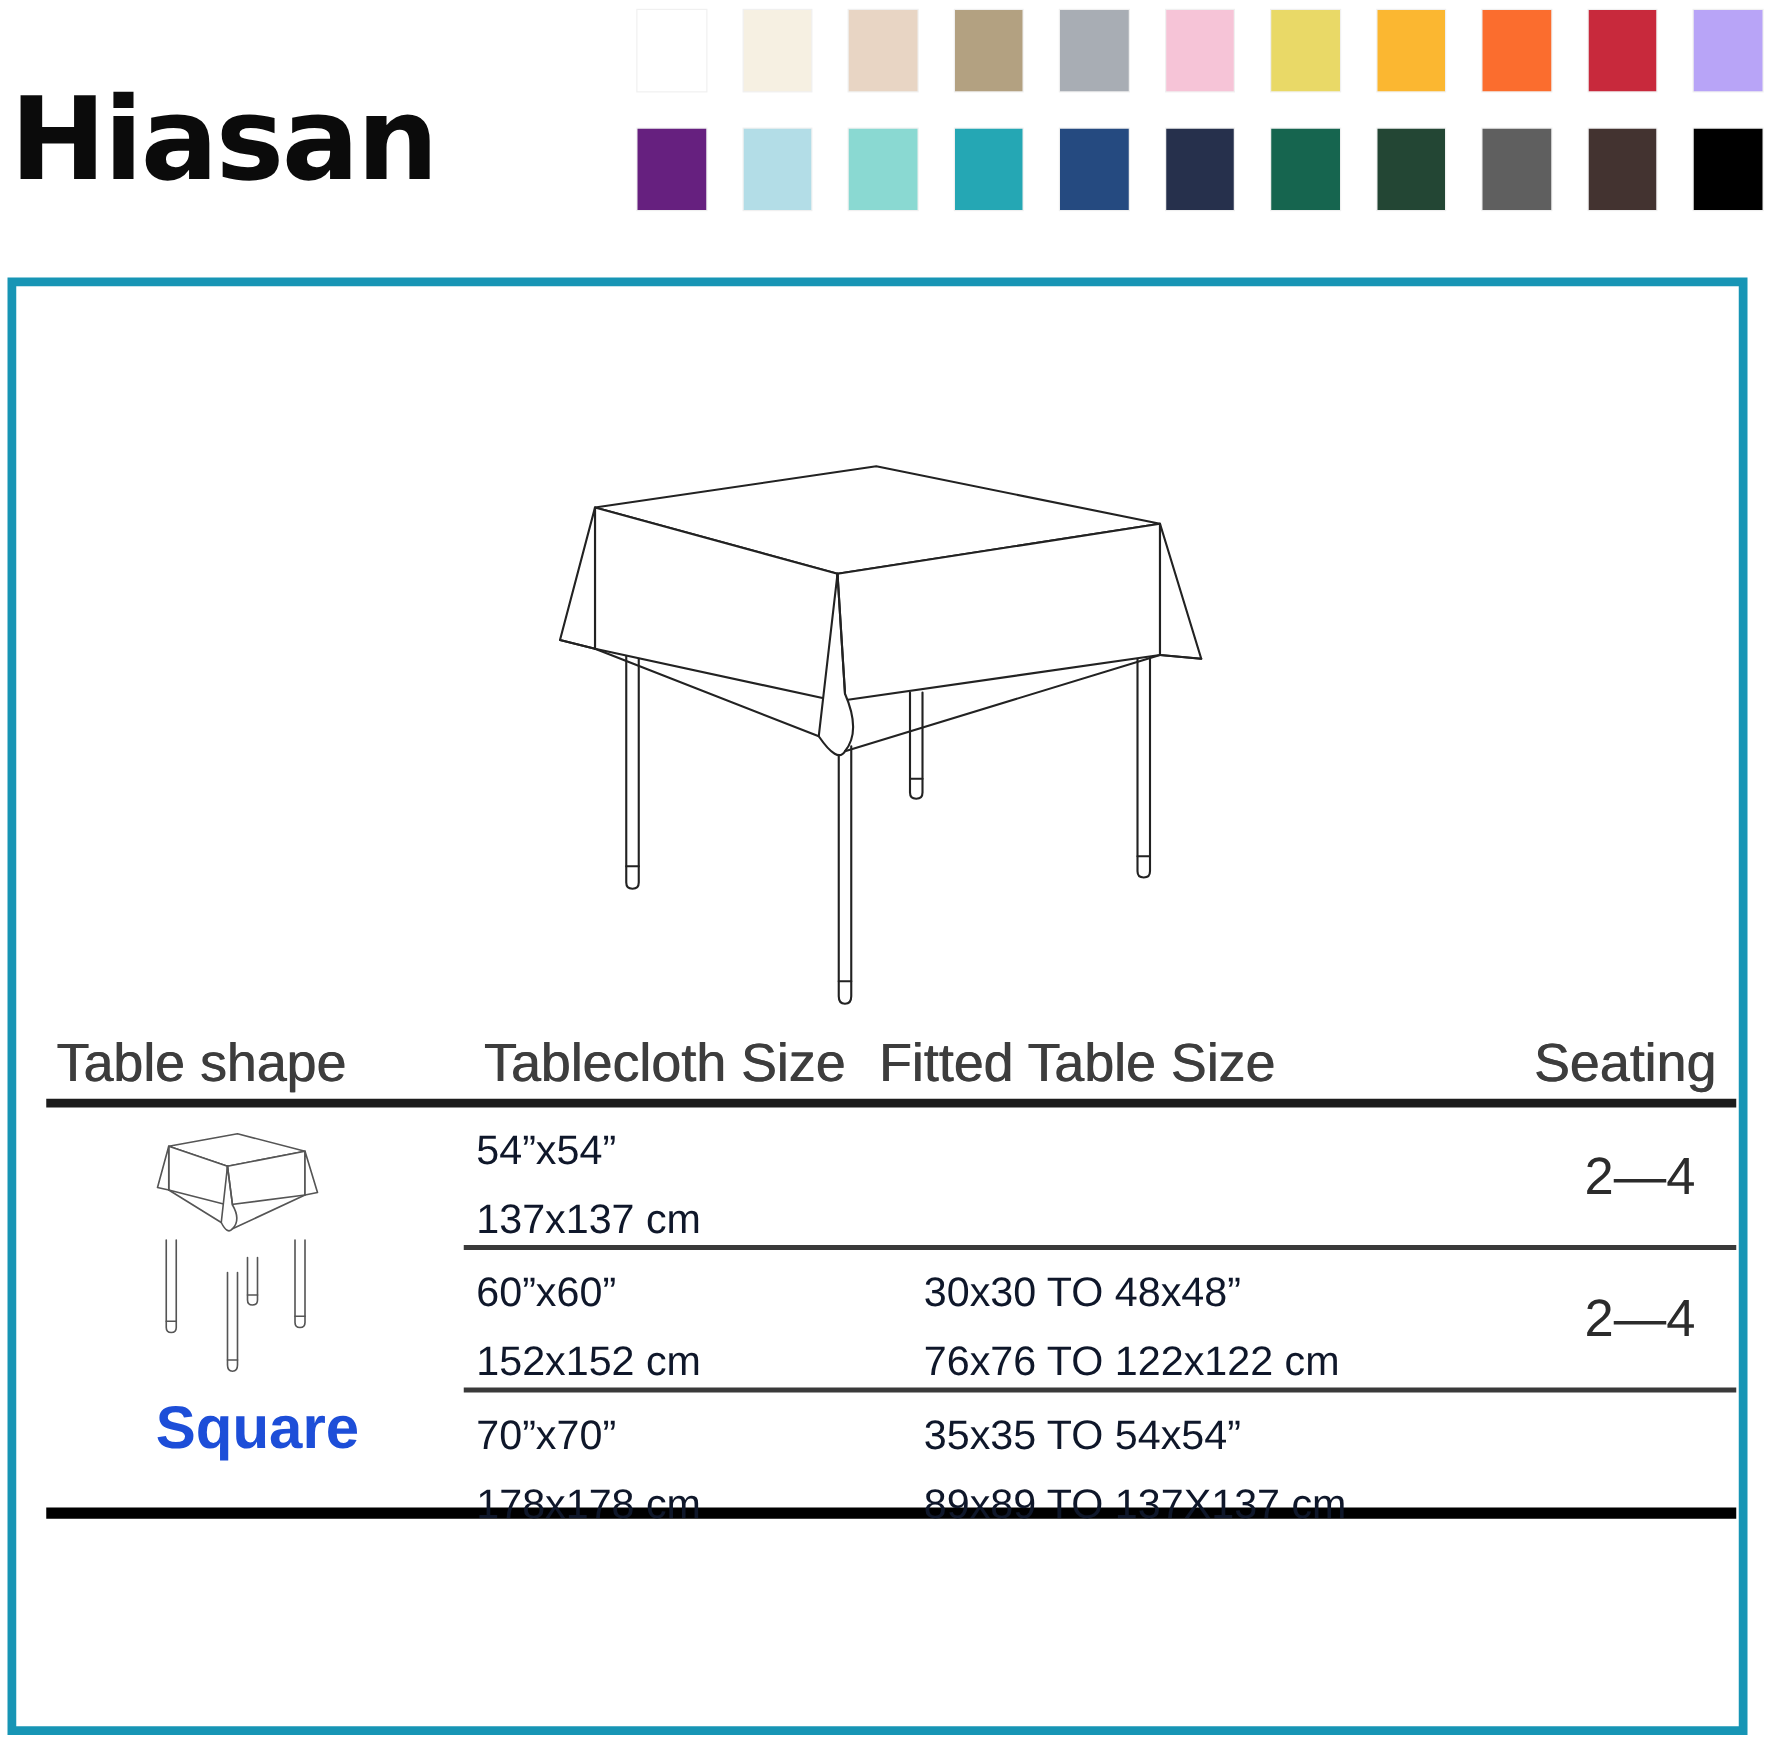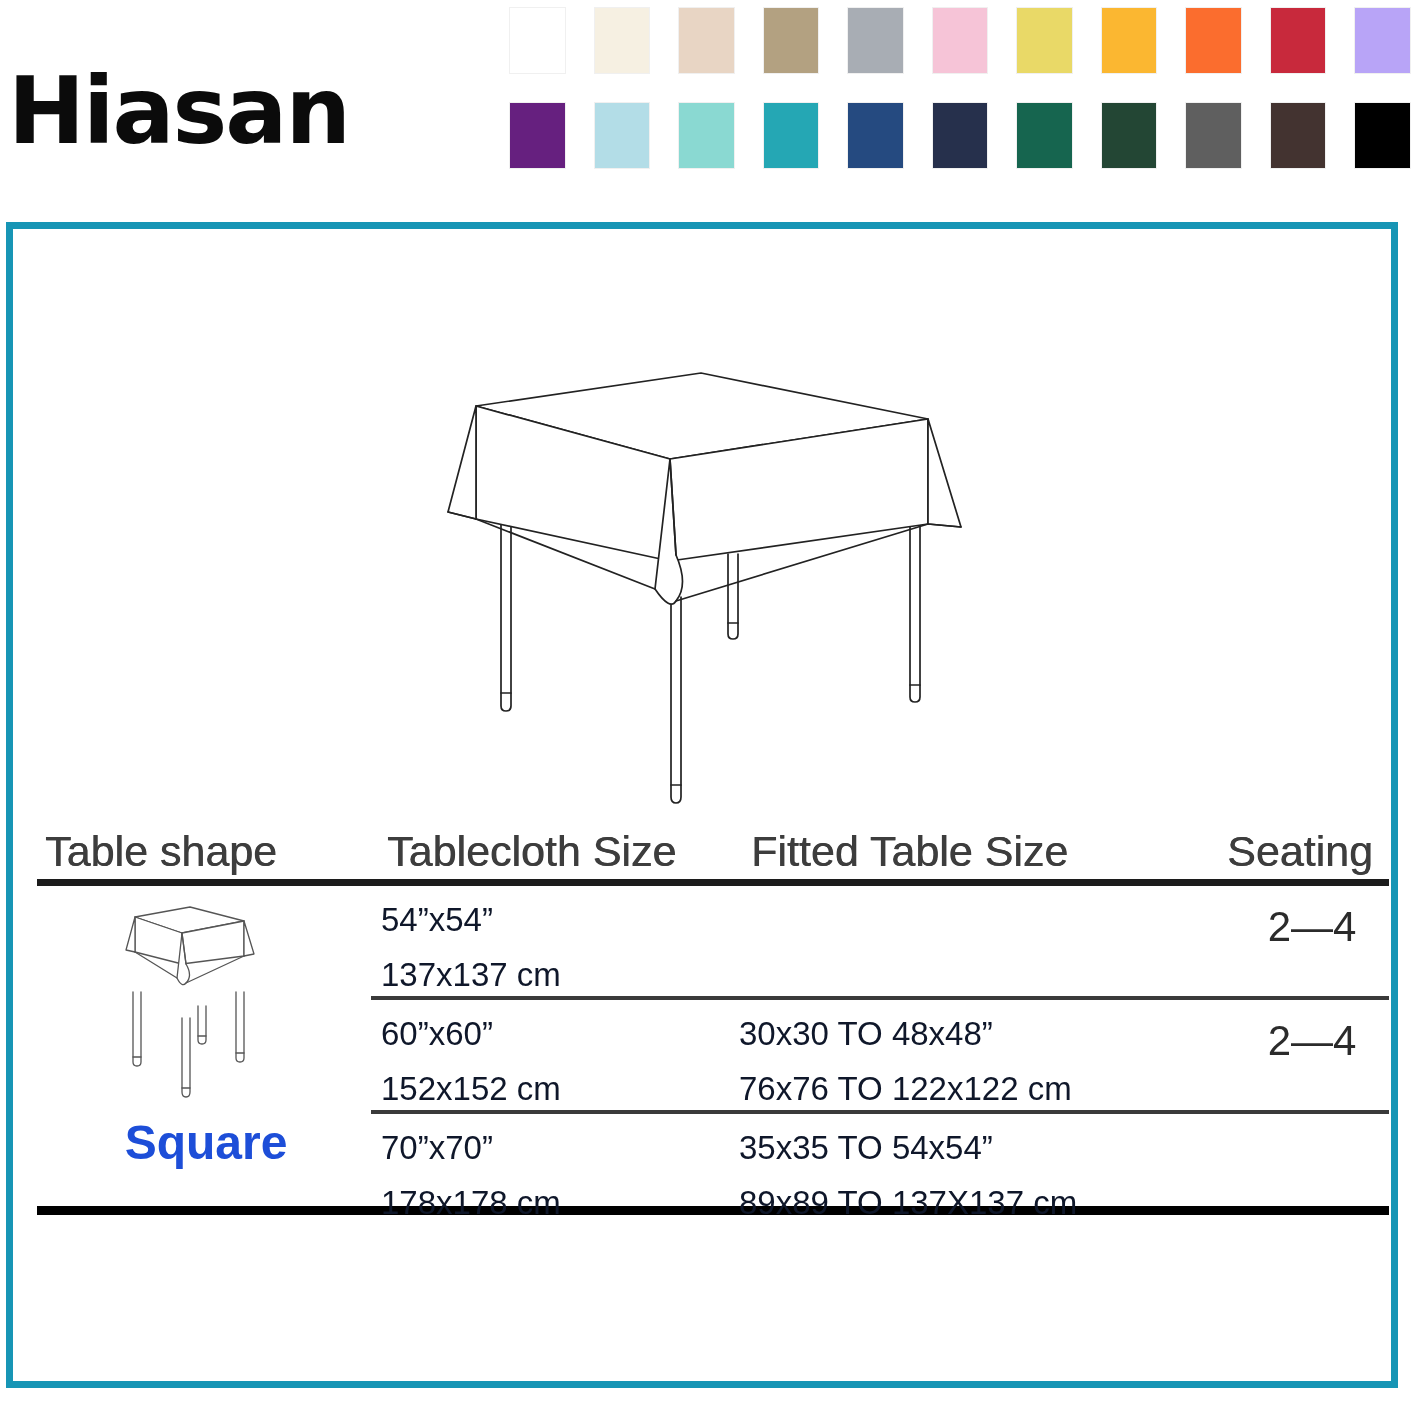--- a/index.html
+++ b/index.html
@@ -97,21 +97,21 @@
     bottom: 0;
     font-size: 43px;
     font-weight: 400;
     color: #3d3d3d;
     white-space: nowrap;
     line-height: 1;
     text-shadow: 0.6px 0 0 #3d3d3d;
   }
   .th-shape     { left: 8px; }
   .th-cloth     { left: 350px; }
-  .th-fitted    { left: 714px; }
+  .th-fitted    { left: 666px; }
   .th-seating   { left: 1190px; }
 
   .rule-head {
     height: 7px;
     background: #1c1c1c;
     width: 100%;
     margin-top: 6px;
   }
   .rule-bottom {
     height: 9px;
@@ -144,21 +144,21 @@
     font-weight: 400;
   }
   .cell.line-a { top: 17px; }
   .cell.line-b { top: 72px; }
   .col-cloth  { left: 344px; }
   .col-fitted { left: 702px; }
 
   .cell-seat {
     position: absolute;
     left: 1180px;
-    top: 20px;
+    top: 34px;
     width: 190px;
     text-align: center;
     font-size: 42px;
     color: #2b2b2b;
     line-height: 1;
     white-space: nowrap;
   }
 
   
   #shape-cell {

